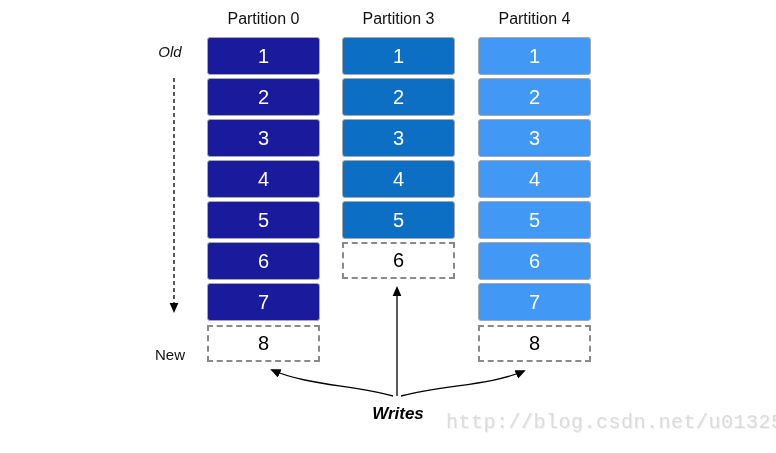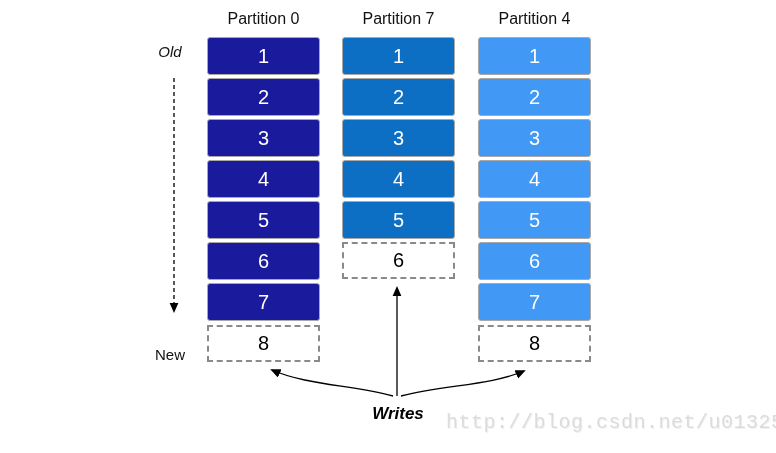--- a/index.html
+++ b/index.html
@@ -129,21 +129,21 @@
   <div class="cell solid" style="top: 37px; background: rgb(26, 26, 156);">1</div>
       <div class="cell solid" style="top: 78px; background: rgb(26, 26, 156);">2</div>
       <div class="cell solid" style="top: 119px; background: rgb(26, 26, 156);">3</div>
       <div class="cell solid" style="top: 160px; background: rgb(26, 26, 156);">4</div>
       <div class="cell solid" style="top: 201px; background: rgb(26, 26, 156);">5</div>
       <div class="cell solid" style="top: 242px; background: rgb(26, 26, 156);">6</div>
       <div class="cell solid" style="top: 283px; background: rgb(26, 26, 156);">7</div>
       <div class="cell pending" style="top: 325px;">8</div>
     </div>
   <div class="partition-col" style="left:342px">
-    <div class="col-header">Partition 7</div>
+    <div class="col-header">Partition 3</div>
   <div class="cell solid" style="top: 37px; background: rgb(13, 111, 196);">1</div>
       <div class="cell solid" style="top: 78px; background: rgb(13, 111, 196);">2</div>
       <div class="cell solid" style="top: 119px; background: rgb(13, 111, 196);">3</div>
       <div class="cell solid" style="top: 160px; background: rgb(13, 111, 196);">4</div>
       <div class="cell solid" style="top: 201px; background: rgb(13, 111, 196);">5</div>
       <div class="cell pending" style="top: 242px;">6</div>
     </div>
   <div class="partition-col" style="left:478px">
     <div class="col-header">Partition 4</div>
   <div class="cell solid" style="top: 37px; background: rgb(65, 152, 245);">1</div>

